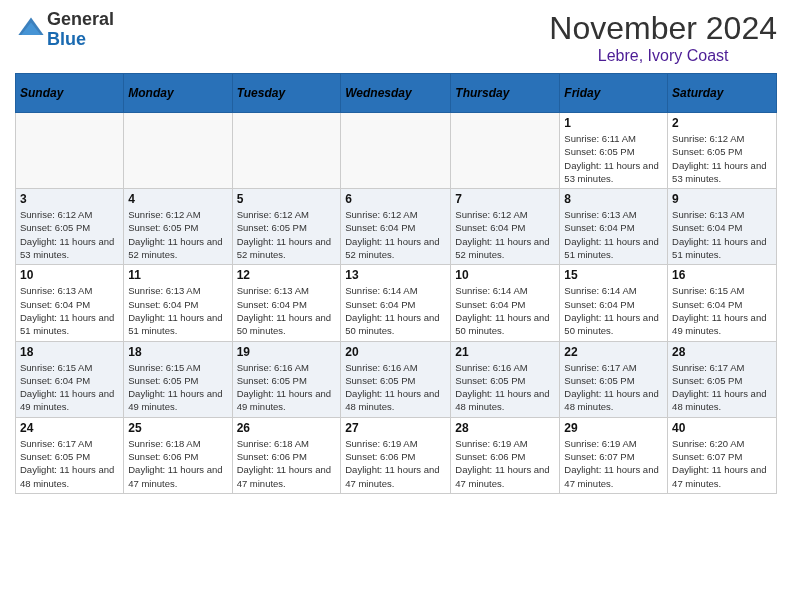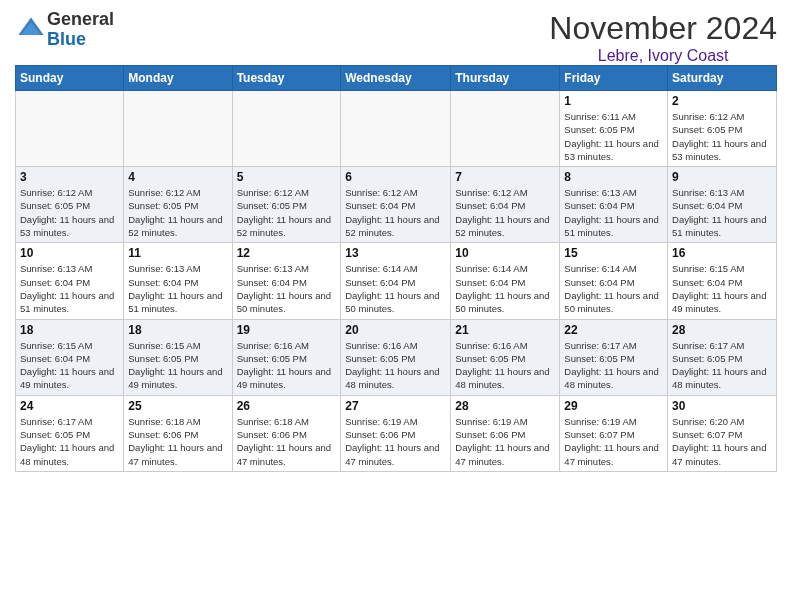--- a/index.html
+++ b/index.html
@@ -12,21 +12,21 @@
     }
     .page {
       width: 792px;
       background: #fff;
       padding: 10px 15px 10px 15px;
     }
     .header {
       display: flex;
       justify-content: space-between;
       align-items: flex-start;
-      margin-bottom: 0;
+      margin-bottom: 8px;
     }
     .logo {
       display: flex;
       align-items: center;
       gap: 2px;
     }
     .logo-text {
       font-size: 18px;
       font-weight: bold;
       line-height: 1.1;
@@ -50,26 +50,27 @@
       font-size: 16px;
       color: #4c1d95;
     }
     .calendar {
       width: 100%;
       border-collapse: collapse;
       border: 1px solid #ccc;
     }
     .calendar th {
       background: #2971b8;
-      color: #ffffff;
+      color: #000000;
       font-size: 12px;
       font-weight: bold;
-      padding: 5px 4px;
+      padding: 12px 4px;
       text-align: left;
       border: 1px solid #2060a0;
+      font-style: italic;
     }
     .calendar td {
       vertical-align: top;
       border: 1px solid #ccc;
       padding: 3px 4px;
       width: 113px;
       min-height: 80px;
       font-size: 10px;
       color: #333;
       background: #fff;
@@ -259,19 +260,19 @@
           </td>
           <td>
             <div class="day-num">28</div>
             <div class="day-info">Sunrise: 6:19 AM<br>Sunset: 6:06 PM<br>Daylight: 11 hours and 47 minutes.</div>
           </td>
           <td>
             <div class="day-num">29</div>
             <div class="day-info">Sunrise: 6:19 AM<br>Sunset: 6:07 PM<br>Daylight: 11 hours and 47 minutes.</div>
           </td>
           <td>
-            <div class="day-num">30</div>
+            <div class="day-num">40</div>
             <div class="day-info">Sunrise: 6:20 AM<br>Sunset: 6:07 PM<br>Daylight: 11 hours and 47 minutes.</div>
           </td>
         </tr>
       </tbody>
   </table>
 </div>
 
 </body></html>

